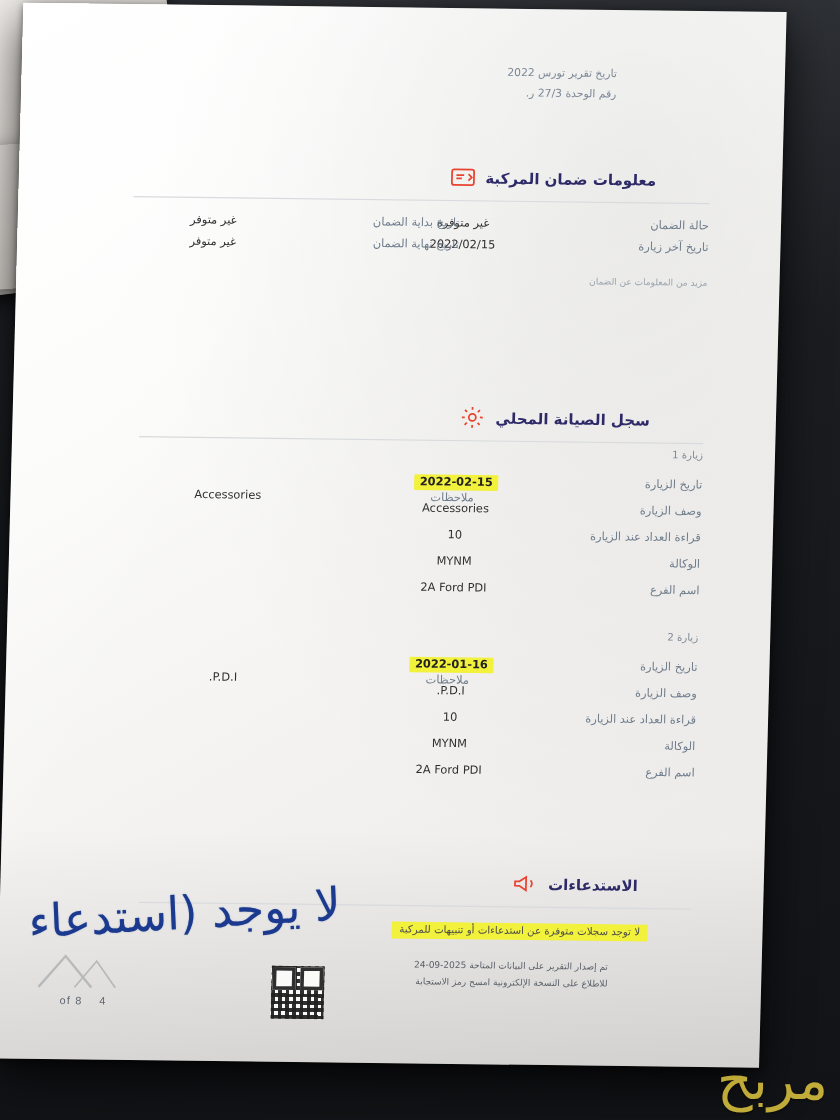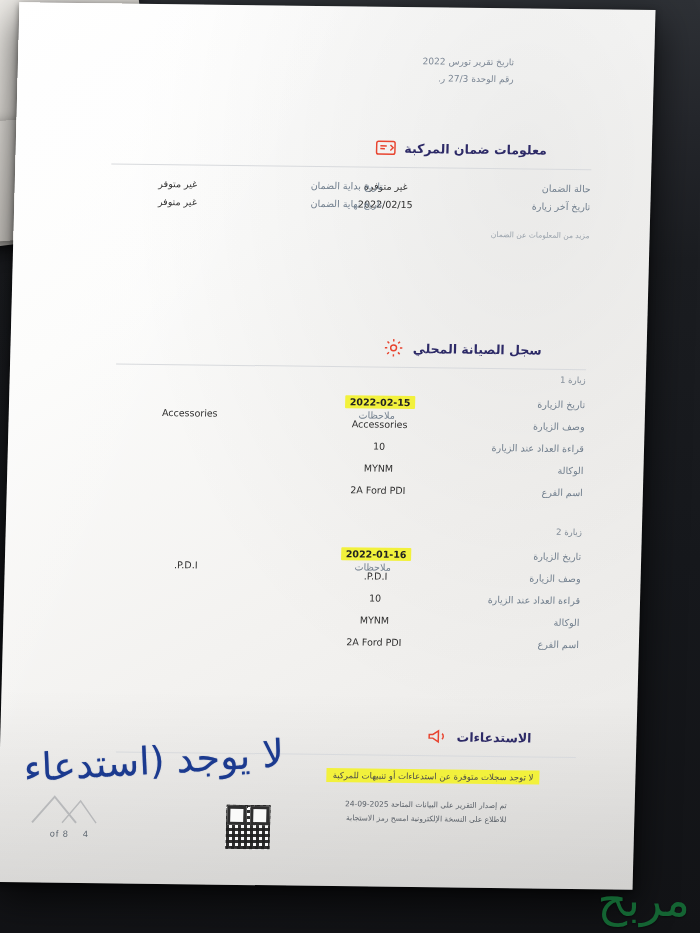--- a/index.html
+++ b/index.html
@@ -88,21 +88,21 @@
   .qr:before,.qr:after{content:"";position:absolute;width:13px;height:13px;border:3px solid #111;background:#fff;}
   .qr:before{left:1px;top:1px;}
   .qr:after{right:1px;top:1px;}
 
   .pageno{position:absolute;left:52px;bottom:44px;font-size:9px;color:#5d6670;letter-spacing:1px;}
 
   .recall-note{position:absolute;right:96px;top:762px;font-size:8.5px;color:#4a4a4a;
       background:#f2f13c;padding:2px 6px;}
 
   
-  .wm{position:absolute;right:10px;bottom:6px;font-size:46px;color:#15803d;opacity:.75;
+  .wm{position:absolute;right:10px;bottom:6px;font-size:46px;color:#fde047;opacity:.75;
       font-family:"DejaVu Sans","Liberation Sans",sans-serif;letter-spacing:-2px;
       text-shadow:0 1px 2px rgba(0,0,0,.6);}
 
   
   .tri{position:absolute;left:30px;bottom:58px;width:72px;height:34px;opacity:.35;}
 </style>
 </head>
 <body>
 
 <div class="scene">

